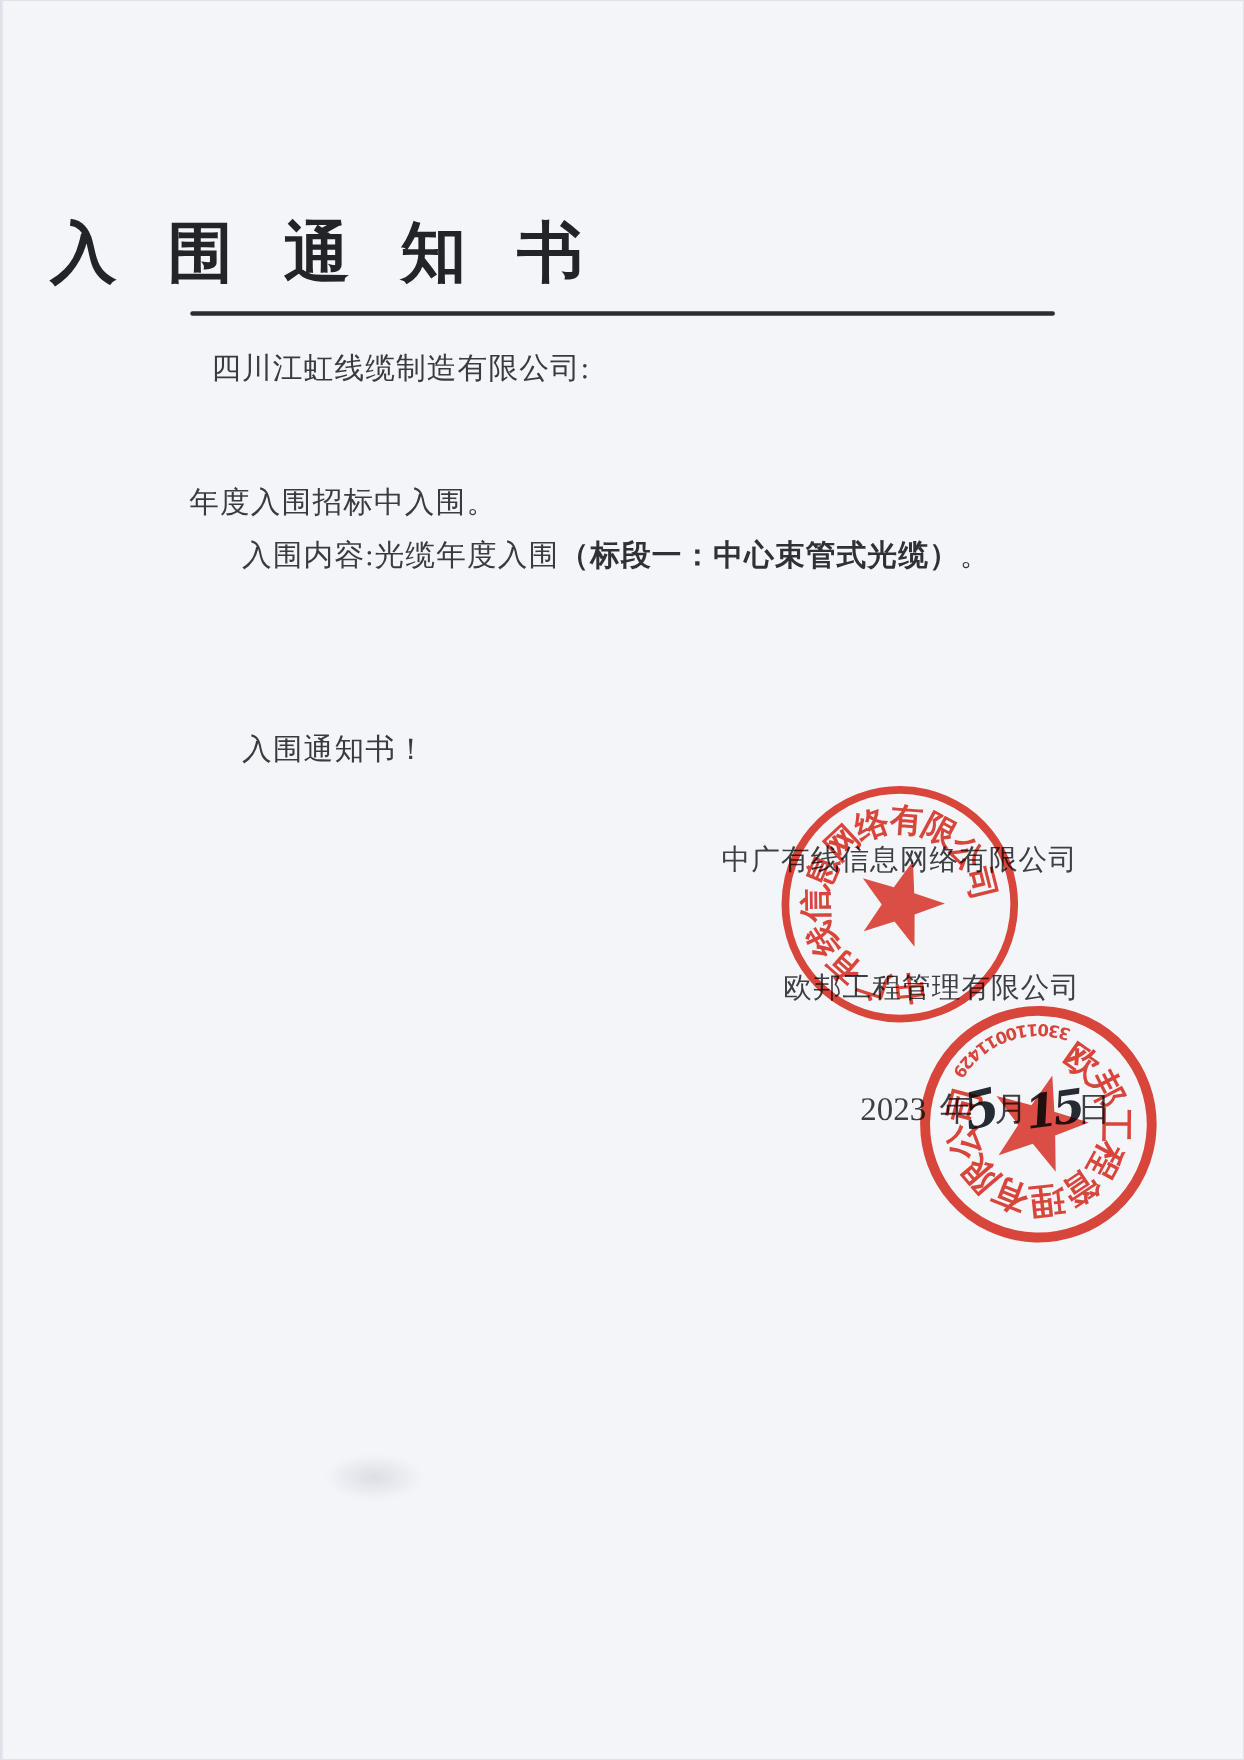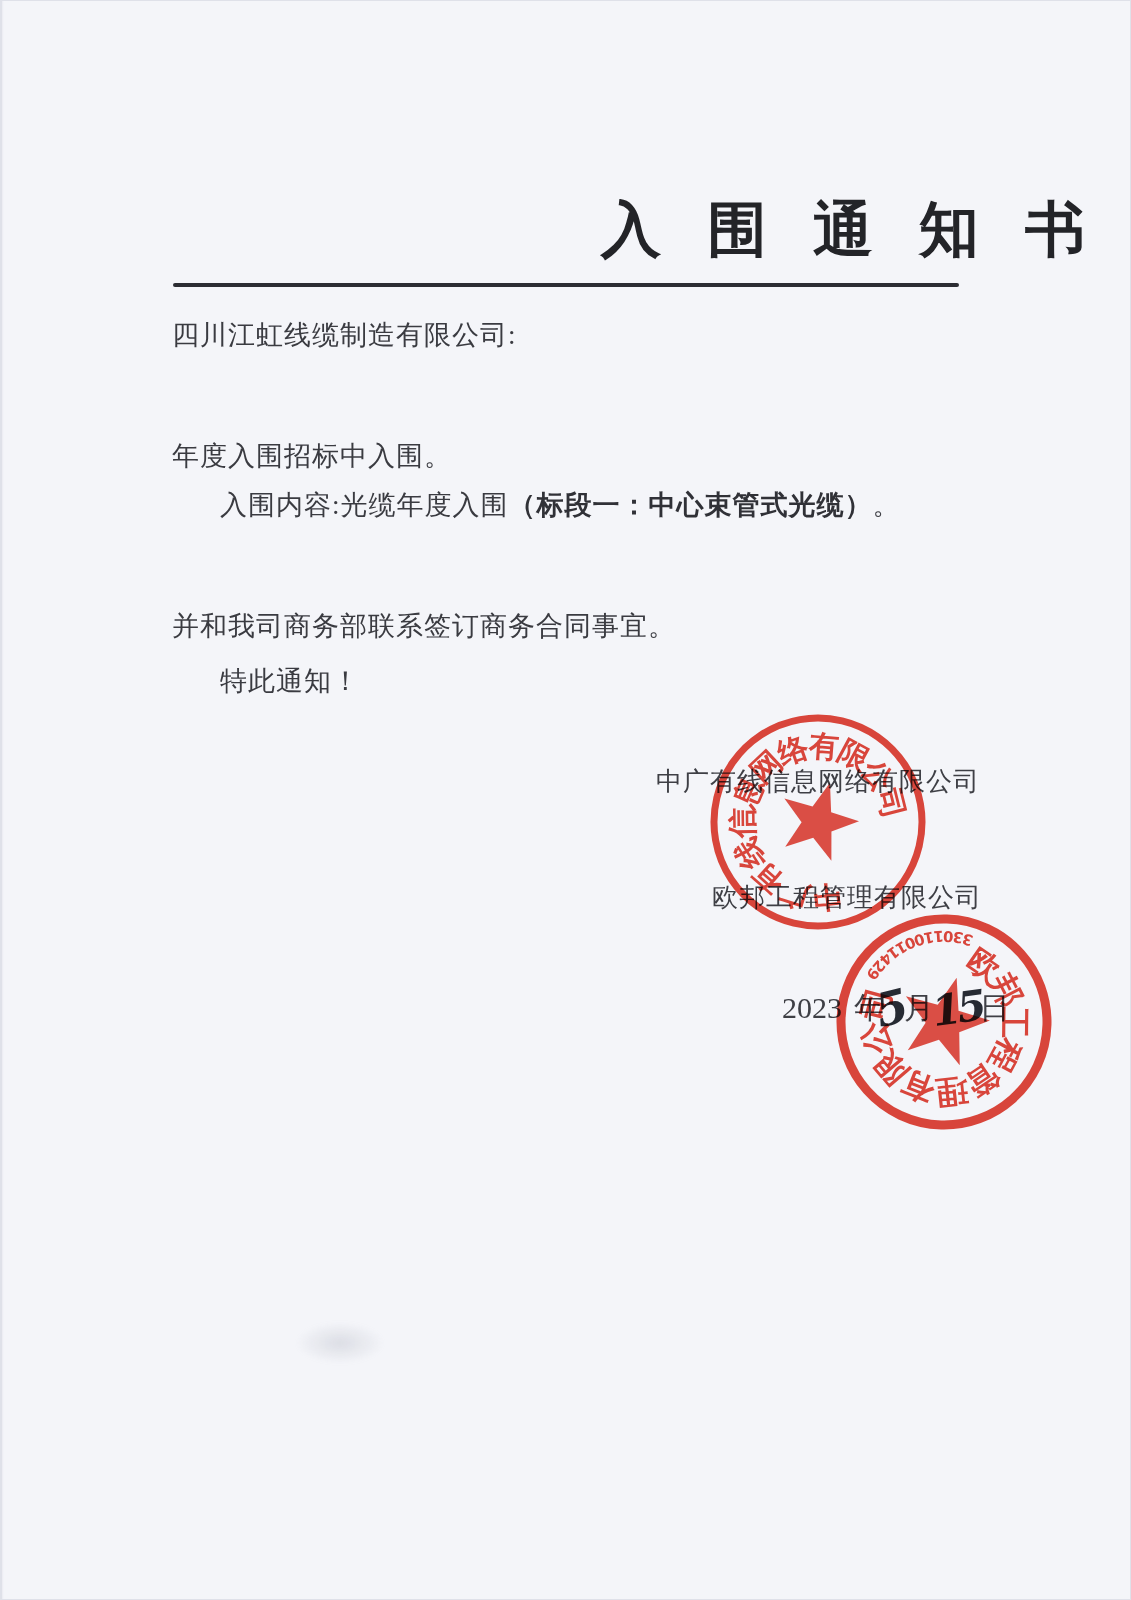--- a/index.html
+++ b/index.html
@@ -5,34 +5,34 @@
   html,body { margin:0; padding:0; background:#e9eaef; }
   .page {
     position:relative; width:1131px; height:1600px; margin:0 auto;
     background:#f4f5f9;
     box-shadow: inset 0 0 0 1px #dfe1e9, inset 3px 0 2px -1px #d8dae3;
     font-family:"Liberation Serif","DejaVu Serif",serif;
     color:#3a3b41; overflow:hidden;
   }
   .title {
     position:absolute; top:190px; left:0; width:100%; margin:0;
-    text-align:right; font-size:60px; font-weight:bold; color:#232428;
+    text-align:left; font-size:60px; font-weight:bold; color:#232428;
     letter-spacing:46px; padding-left:46px; box-sizing:border-box;
     white-space:nowrap;
   }
   .rule {
     position:absolute; top:283px; left:173px; width:786px; height:4px;
     background:#2c2d33; border-radius:2px;
   }
   .bodyline {
     position:absolute; left:172px; width:820px; font-size:27px;
     letter-spacing:1px; color:#3a3b41; white-space:nowrap; line-height:34px;
   }
   .indent { padding-left:48px; }
-  .t-recipient { top:318px; }
+  .t-recipient { top:318px;margin-left:20px; }
   .t-p1l1 { top:378px; }
   .t-p1l2 { top:439px; }
   .t-p2   { top:488px; }
   .t-p3l1 { top:549px; }
   .t-p3l2 { top:609px; }
   .t-closing { top:664px; }
   .code { letter-spacing:0.5px; }
   .seg-b { font-weight:bold; color:#303137; }
   .sig {
     position:absolute; font-size:26px; letter-spacing:1px; color:#3e3f45;
@@ -69,23 +69,22 @@
   <div class="rule"></div>
 
   <div class="bodyline t-recipient">四川江虹线缆制造有限公司:</div>
 
   <div class="bodyline t-p2 indent">
     <span>入围内容:光缆年度入围</span><span class="seg-b">（标段一：中心束管式光缆）</span><span>。</span>
   </div>
 
   <div class="bodyline t-p1l2">年度入围招标中入围。</div>
 
-  <div class="bodyline t-p3l2">并和我司商务部联系签订商务合同事宜。</div>
 
-  <div class="bodyline t-closing indent">特此通知！</div>
+  <div class="bodyline t-closing indent">入围通知书！</div>
 
   <div class="sig sig1">中广有线信息网络有限公司</div>
   <div class="sig sig2">欧邦工程管理有限公司</div>
 
   <div class="dateline">
     <span>2023</span><span class="dl-yearlabel">年</span><span class="hand hand-m">5</span><span>月</span><span class="hand hand-d">15</span><span>日</span>
   </div>
 
   <svg id="seal1" class="seal" width="260" height="260" viewBox="0 0 260 260">
       <g transform="rotate(-55 130 130)">

